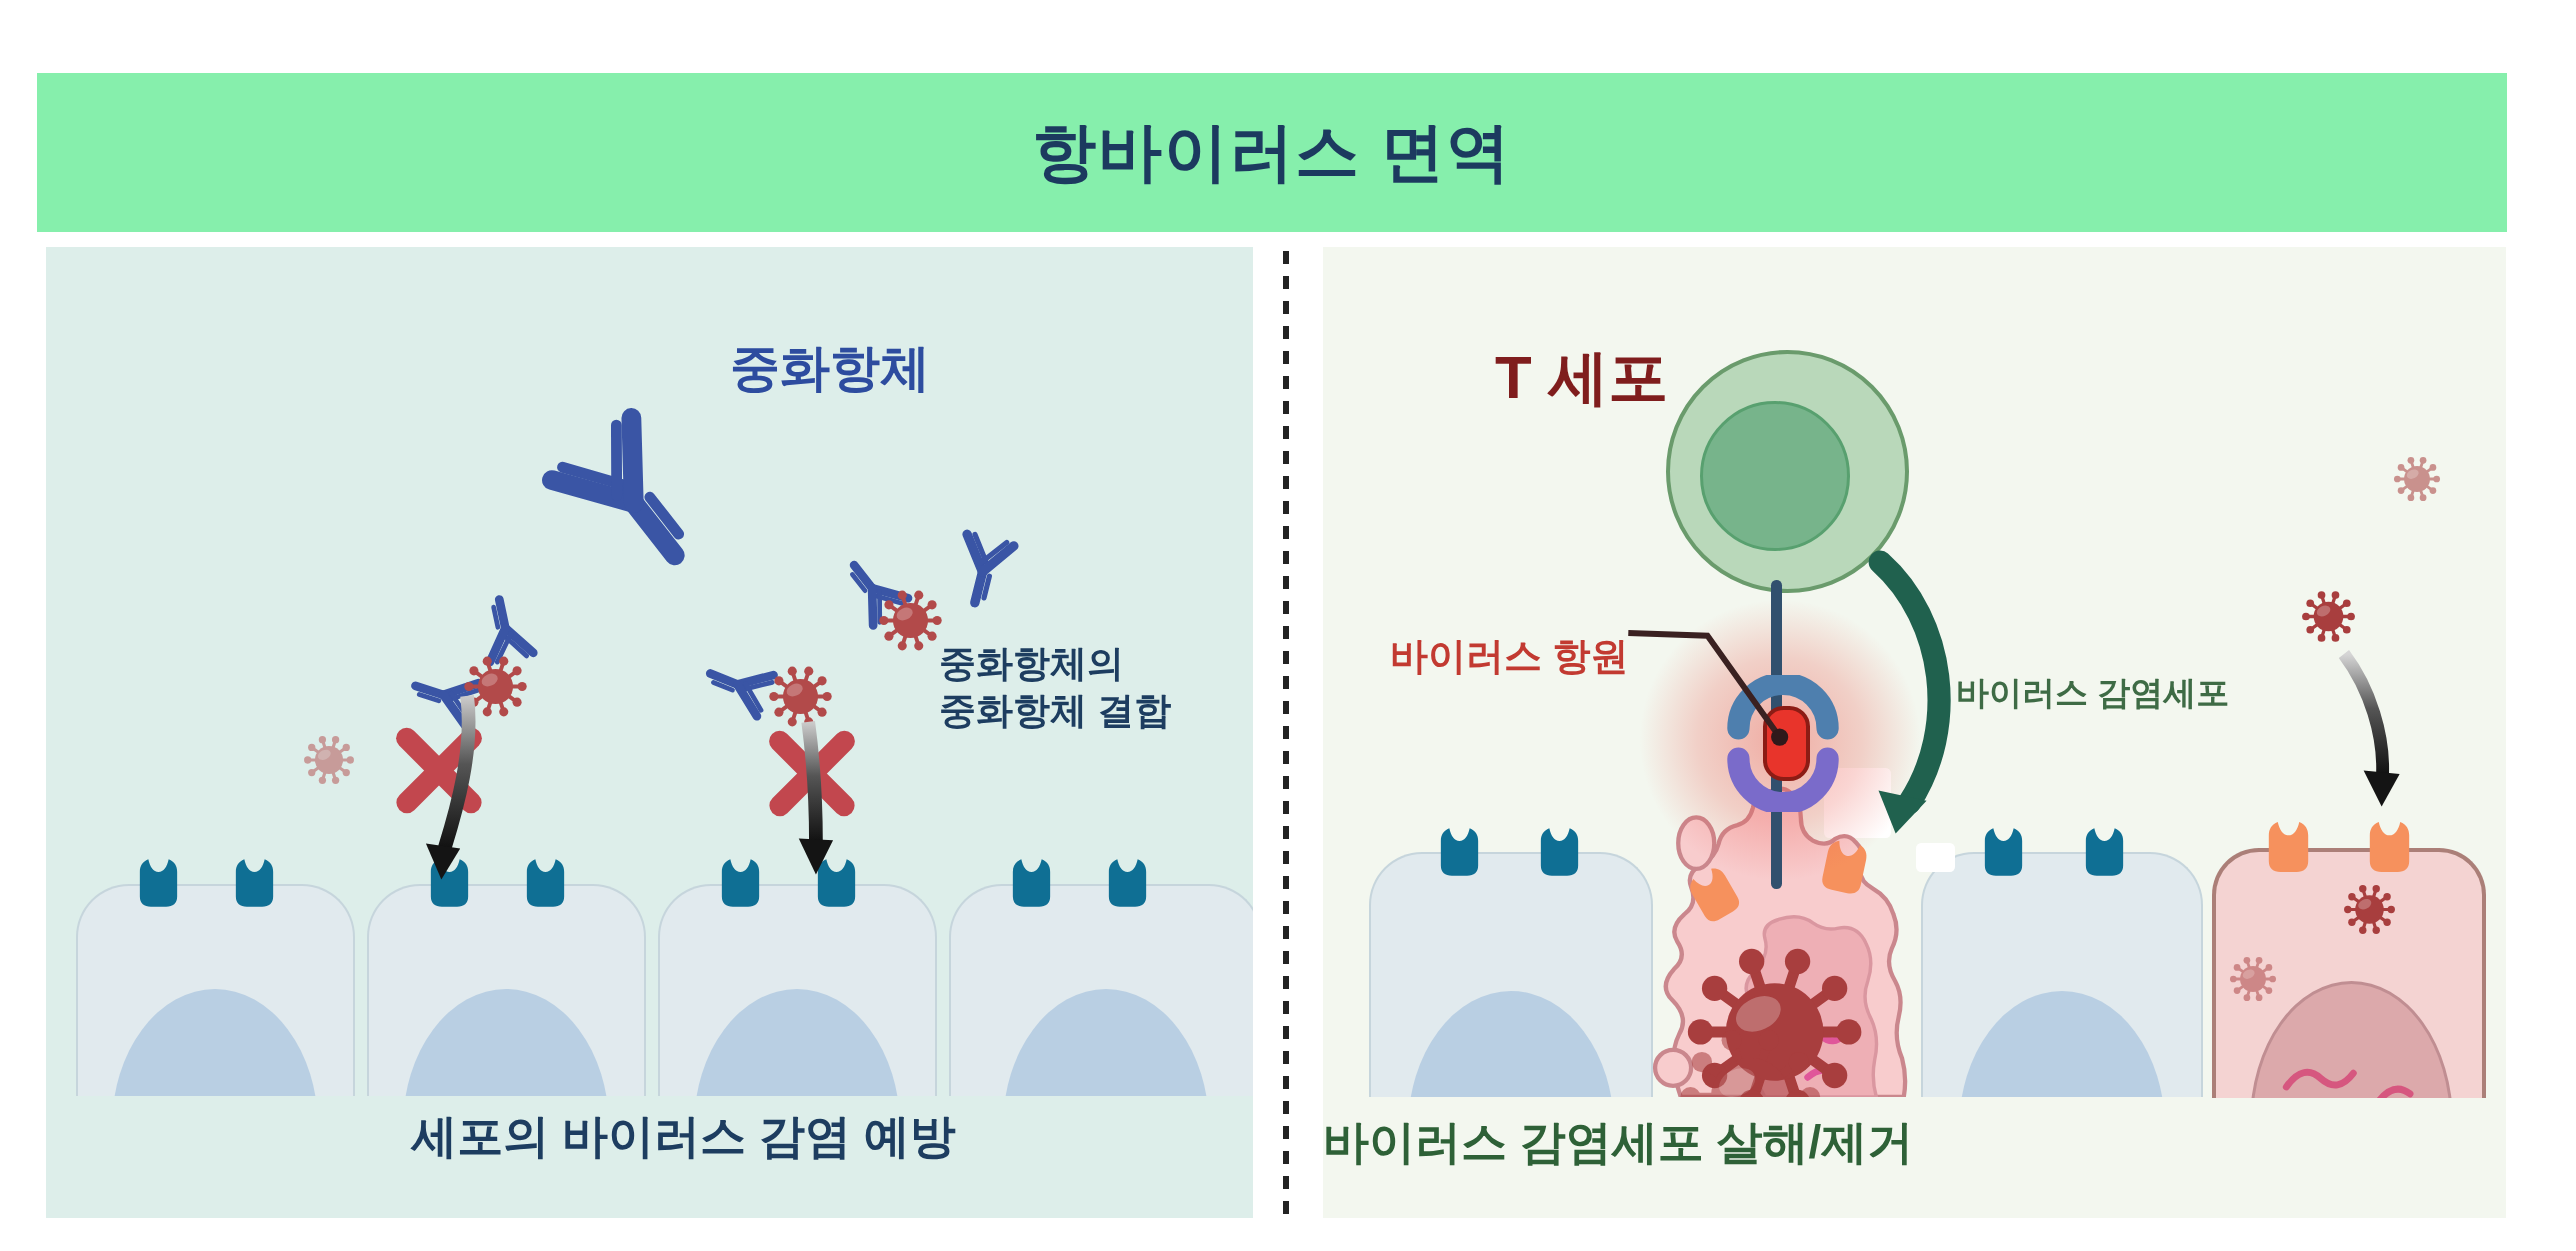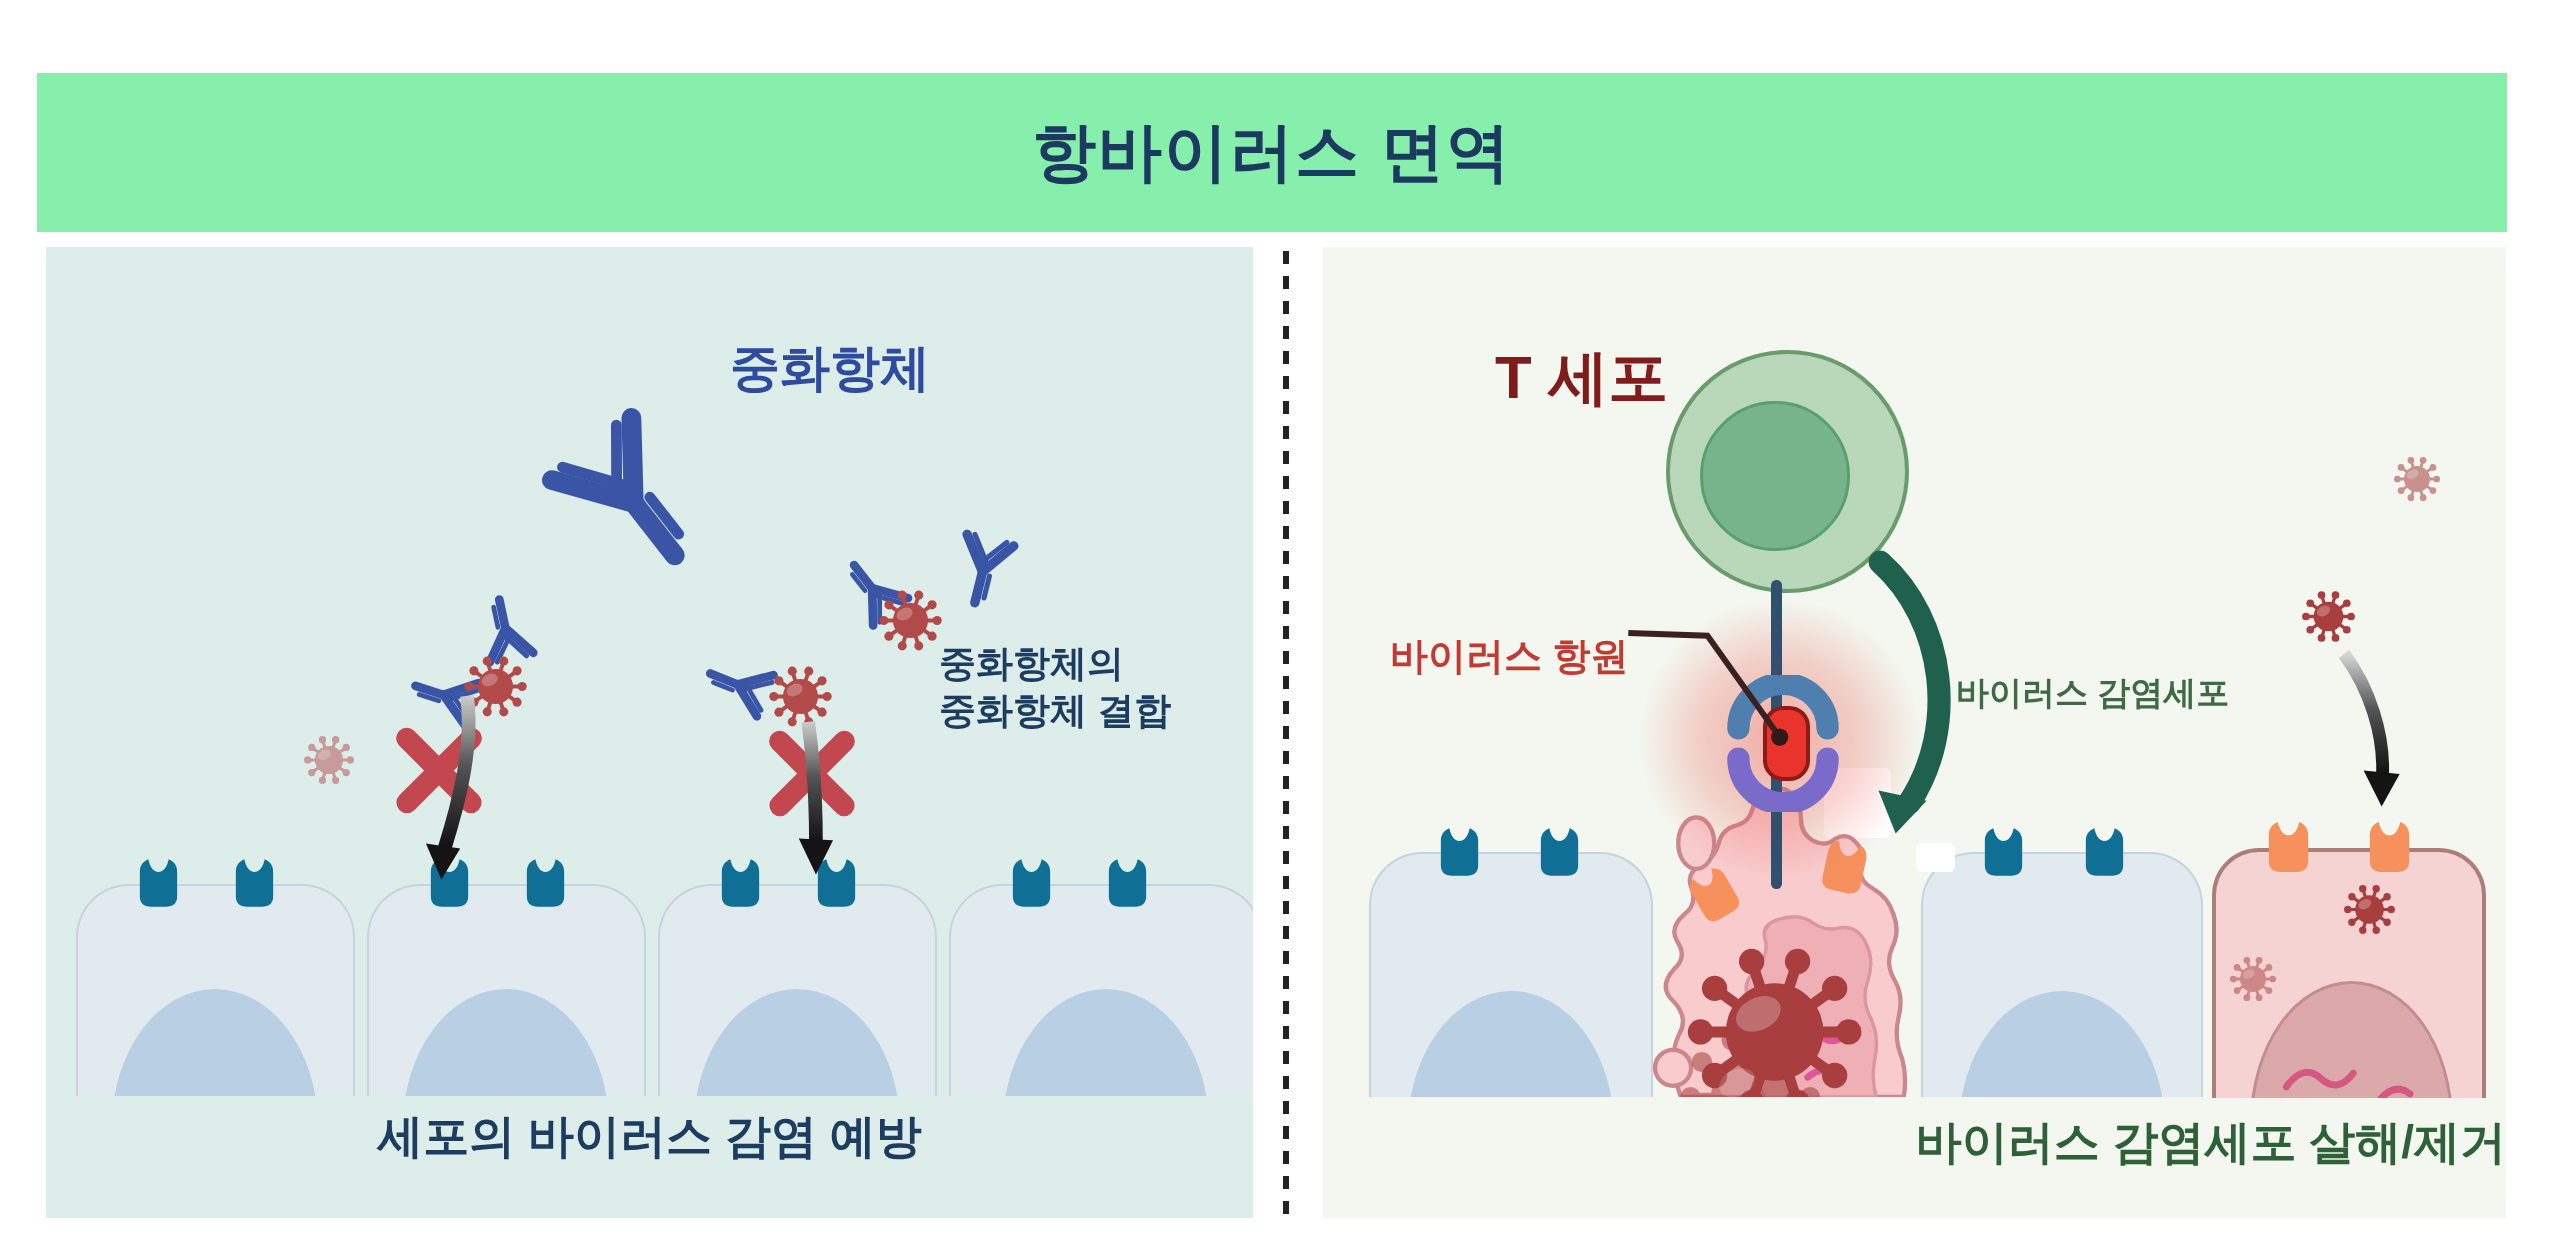--- a/index.html
+++ b/index.html
@@ -18,25 +18,25 @@
            background:repeating-linear-gradient(180deg,#232323 0 13px,transparent 13px 25px);}
   
   .cell{background:#e1eaee;border:2.6px solid #c6d5dc;border-bottom:none;
         border-radius:53px 53px 0 0;overflow:hidden;z-index:4;}
   .cell-nucleus{position:absolute;background:#b9cfe3;border-radius:55% 55% 0 0/68% 68% 0 0;}
   .receptor-svg{z-index:5;color:#0f6f94;}
   
   .lbl{font-weight:bold;white-space:nowrap;}
   .lbl-antibody{font-size:50px;color:#2d4c9f;text-align:right;}
   .lbl-binding{font-size:37px;color:#1d3d60;line-height:1.28;margin-top:24px;}
-  .caption-left{font-size:46px;color:#1d3d60;text-align:center;width:1207px;}
+  .caption-left{font-size:46px;color:#1d3d60;text-align:center;width:1207px;margin-left:34px;}
   .lbl-tcell{font-size:60px;color:#7f1d1d;}
   .lbl-antigen{font-size:38px;color:#c23a31;}
   .lbl-recog{font-size:33px;color:#3e6b45;line-height:1.3;}
-  .caption-right{font-size:46px;color:#2e6137;text-align:right;width:1183px;}
+  .caption-right{font-size:46px;color:#2e6137;text-align:left;width:1183px;}
   
   .x-mark{width:112px;height:112px;z-index:6;}
   .x-mark span{position:absolute;left:0;top:46px;width:112px;height:20.6px;border-radius:10.3px;background:#c2474e;}
   .x-mark .b1{transform:rotate(45deg);}
   .x-mark .b2{transform:rotate(-45deg);}
   .virus{color:#b24a4a;z-index:8;}
   .virus-dark{color:#a83e3e;}
   .faded{opacity:.5;}
   .antibody{color:#3a55a5;z-index:8;}
   .tcell-body{left:343px;top:103px;width:235px;height:235px;border-radius:50%;

